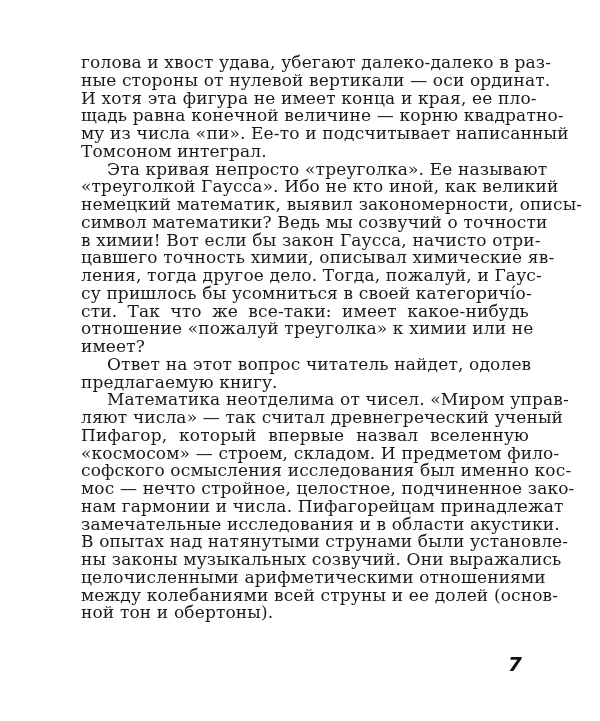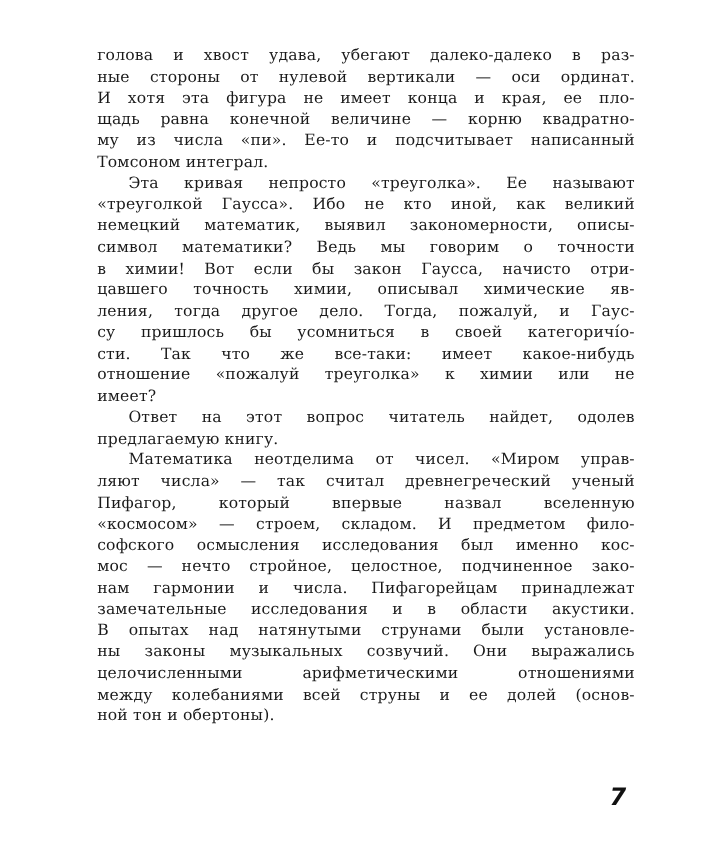--- a/index.html
+++ b/index.html
@@ -1,23 +1,23 @@
 <!DOCTYPE html>
 <html><head>
 <meta charset="utf-8">
 <style>
   html, body { margin: 0; padding: 0; background: #ffffff; }
   body { width: 600px; height: 721px; position: relative; overflow: hidden; }
   .page {
     position: absolute;
     left: 81px;
-    top: 38px;
+    top: 54px;
     width: 448px;
     font-family: "DejaVu Serif", "Liberation Serif", serif;
-    font-size: 13px;
+    font-size: 17px;
     line-height: 17.75px;
     color: #1a1a1a;
     letter-spacing: 0.15px;
   }
   .line {
     display: block;
     white-space: nowrap;
     text-align: justify;
     text-align-last: justify;
     height: 17.75px;
@@ -44,21 +44,21 @@
     <span class="line">ные стороны от нулевой вертикали — оси ординат.</span>
     <span class="line">И хотя эта фигура не имеет конца и края, ее пло-</span>
     <span class="line">щадь равна конечной величине — корню квадратно-</span>
     <span class="line">му из числа «пи». Ее-то и подсчитывает написанный</span>
     <span class="line last">Томсоном интеграл.</span>
   </div>
   <div>
     <span class="line indent">Эта кривая непросто «треуголка». Ее называют</span>
     <span class="line">«треуголкой Гаусса». Ибо не кто иной, как великий</span>
     <span class="line">немецкий математик, выявил закономерности, описы-</span>
-    <span class="line">символ математики? Ведь мы говорим о точности</span>
+    <span class="line">символ математики? Ведь мы созвучий о точности</span>
     <span class="line">в химии! Вот если бы закон Гаусса, начисто отри-</span>
     <span class="line">цавшего точность химии, описывал химические яв-</span>
     <span class="line">ления, тогда другое дело. Тогда, пожалуй, и Гаус-</span>
     <span class="line">су пришлось бы усомниться в своей категоричíо-</span>
     <span class="line">сти. Так что же все-таки: имеет какое-нибудь</span>
     <span class="line">отношение «пожалуй треуголка» к химии или не</span>
     <span class="line last">имеет?</span>
   </div>
   <div>
     <span class="line indent">Ответ на этот вопрос читатель найдет, одолев</span>

